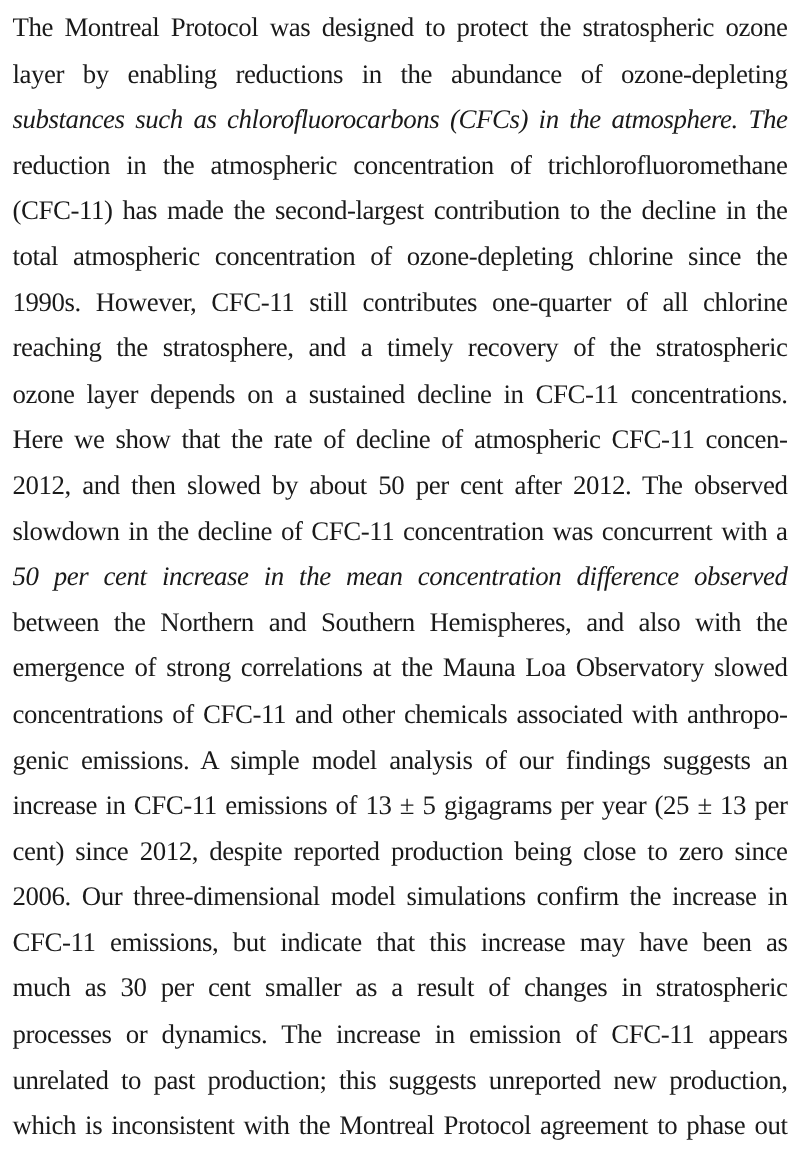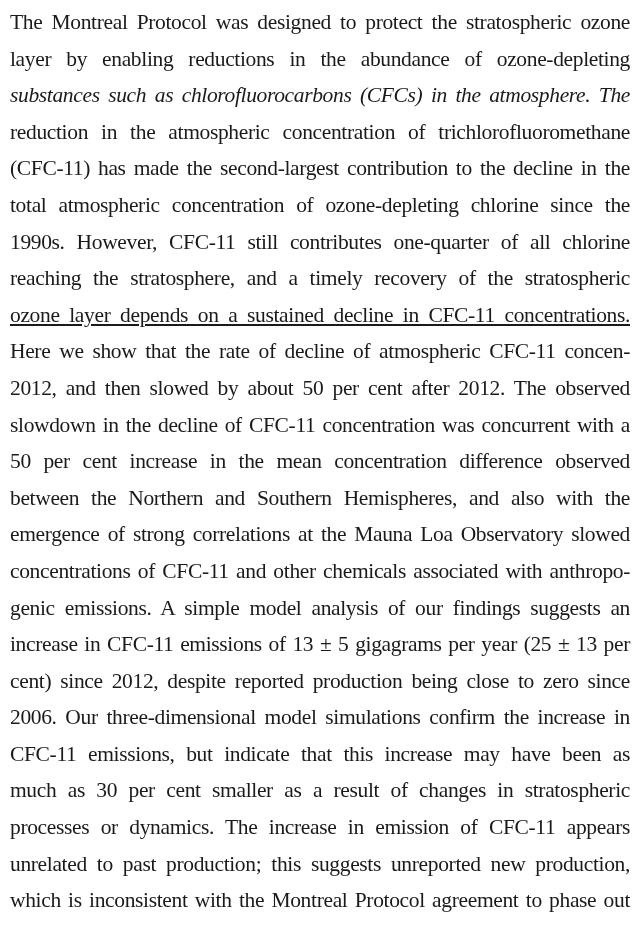--- a/index.html
+++ b/index.html
@@ -38,25 +38,25 @@
 
 <div class="doc">
   <span class="line" style="display: block; width: 620px;">The Montreal Protocol was designed to protect the stratospheric ozone</span>
   <span class="line" style="display: block; width: 620px;">layer by enabling reductions in the abundance of ozone-depleting</span>
   <span class="line" style="display: block; width: 620px; font-style: italic;">substances such as chlorofluorocarbons (CFCs) in the atmosphere. The</span>
   <span class="line" style="display: block; width: 620px;">reduction in the atmospheric concentration of trichlorofluoromethane</span>
   <span class="line" style="display: block; width: 620px;">(CFC-11) has made the second-largest contribution to the decline in the</span>
   <span class="line" style="display: block; width: 620px;">total atmospheric concentration of ozone-depleting chlorine since the</span>
   <span class="line" style="display: block; width: 620px;">1990s. However, CFC-11 still contributes one-quarter of all chlorine</span>
   <span class="line" style="display: block; width: 620px;">reaching the stratosphere, and a timely recovery of the stratospheric</span>
-  <span class="line" style="display: block; width: 620px; text-decoration: underline;">ozone layer depends on a sustained decline in CFC-11 concentrations.</span>
+  <span class="line" style="display: block; width: 620px;">ozone layer depends on a sustained decline in CFC-11 concentrations.</span>
   <span class="line" style="display: block; width: 620px;">Here we show that the rate of decline of atmospheric CFC-11 concen-</span>
   <span class="line" style="display: block; width: 620px;">2012, and then slowed by about 50 per cent after 2012. The observed</span>
   <span class="line" style="display: block; width: 620px;">slowdown in the decline of CFC-11 concentration was concurrent with a</span>
-  <span class="line" style="display: block; width: 620px;">50 per cent increase in the mean concentration difference observed</span>
+  <span class="line" style="display: block; width: 620px; font-style: italic;">50 per cent increase in the mean concentration difference observed</span>
   <span class="line" style="display: block; width: 620px;">between the Northern and Southern Hemispheres, and also with the</span>
   <span class="line" style="display: block; width: 620px;">emergence of strong correlations at the Mauna Loa Observatory slowed</span>
   <span class="line" style="display: block; width: 620px;">concentrations of CFC-11 and other chemicals associated with anthropo-</span>
   <span class="line" style="display: block; width: 620px;">genic emissions. A simple model analysis of our findings suggests an</span>
   <span class="line" style="display: block; width: 620px;">increase in CFC-11 emissions of 13 ± 5 gigagrams per year (25 ± 13 per</span>
   <span class="line" style="display: block; width: 620px;">cent) since 2012, despite reported production being close to zero since</span>
   <span class="line" style="display: block; width: 620px;">2006. Our three-dimensional model simulations confirm the increase in</span>
   <span class="line" style="display: block; width: 620px;">CFC-11 emissions, but indicate that this increase may have been as</span>
   <span class="line" style="display: block; width: 620px;">much as 30 per cent smaller as a result of changes in stratospheric</span>
   <span class="line" style="display: block; width: 620px;">processes or dynamics. The increase in emission of CFC-11 appears</span>

